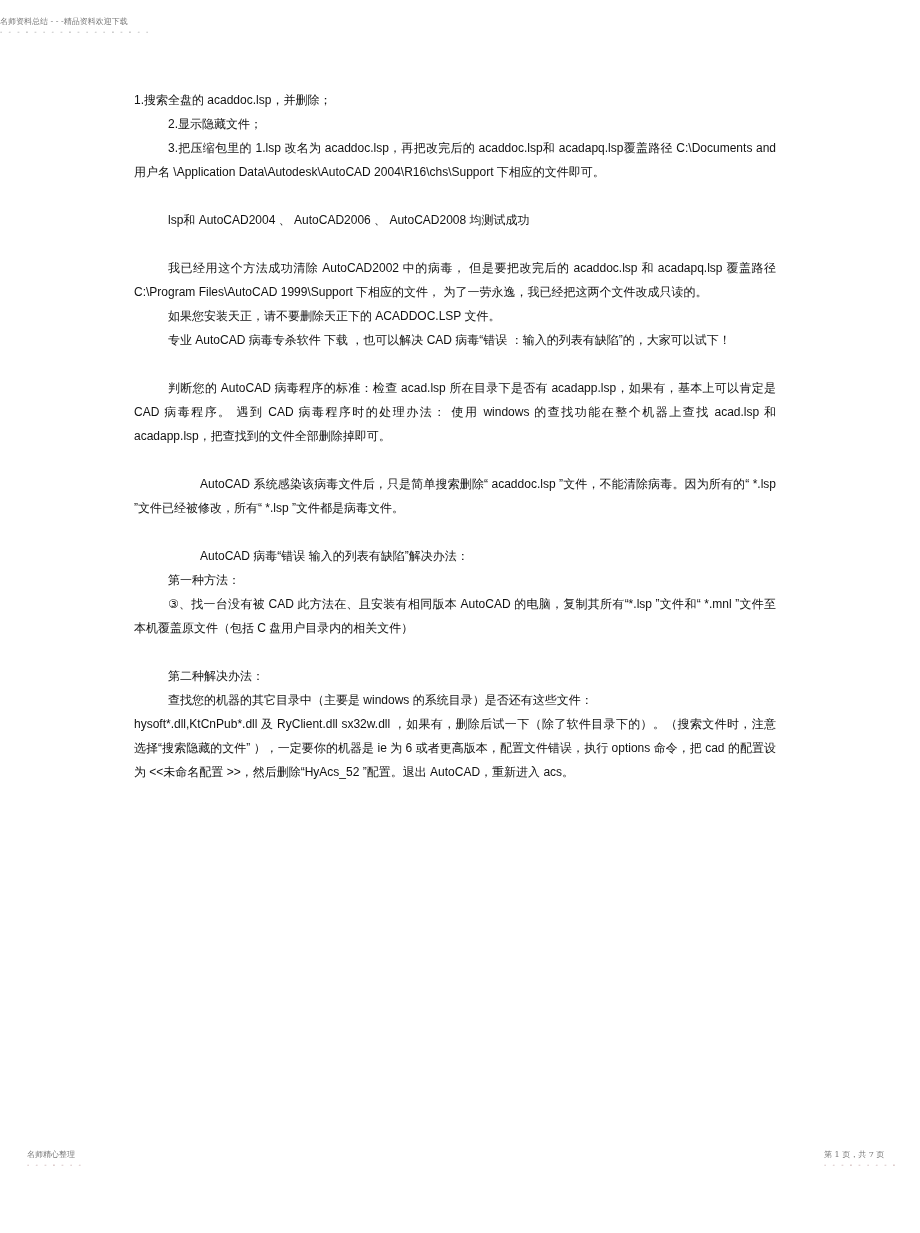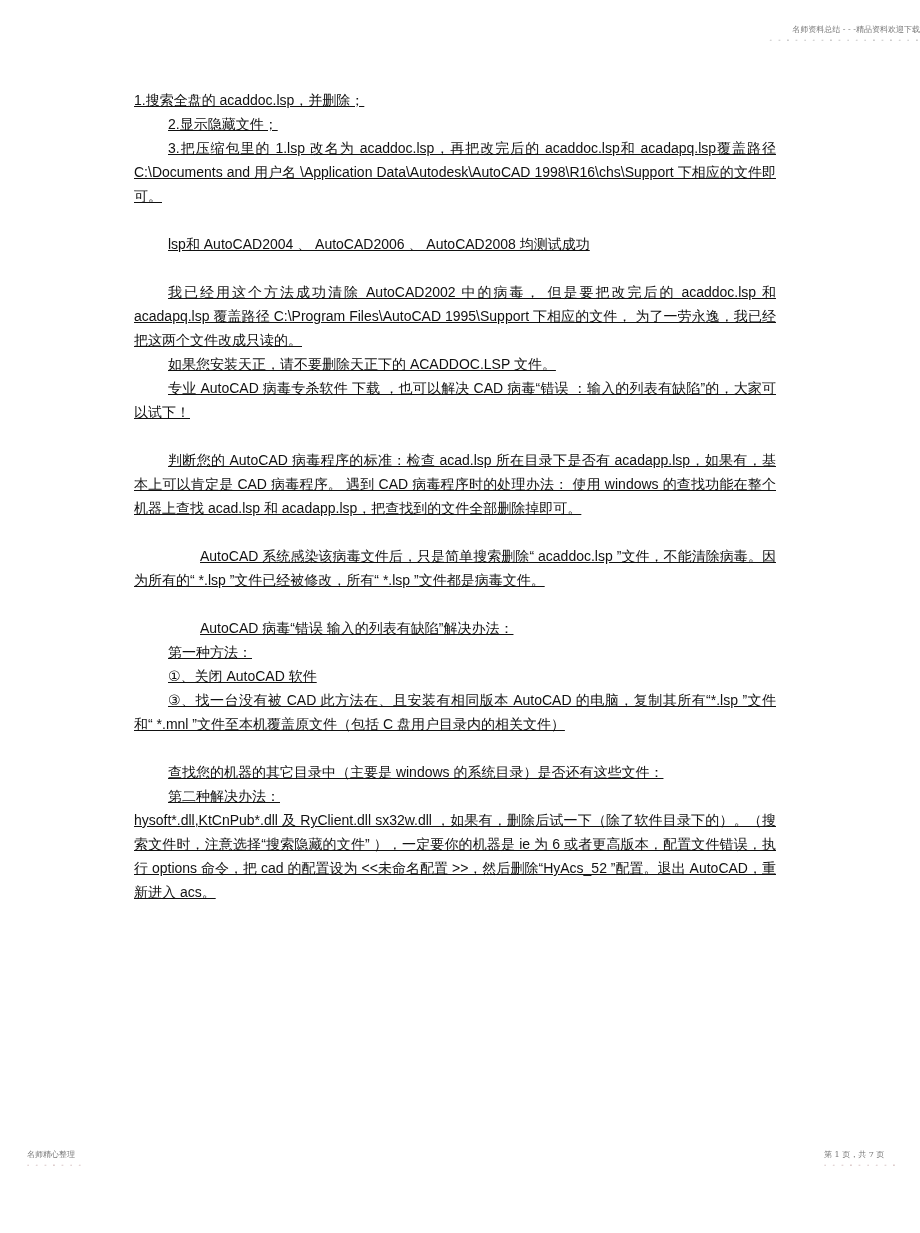--- a/index.html
+++ b/index.html
@@ -2,70 +2,69 @@
 <html><head>
 <meta charset="utf-8">
 <style>
   html, body { margin: 0; padding: 0; background: #ffffff; }
   body {
     width: 920px; height: 1233px; position: relative; overflow: hidden;
     font-family: "Liberation Sans", "DejaVu Sans", sans-serif;
     color: #111111;
   }
   .hdr {
-    position: absolute; top: 24px; left: 0; width: 920px; text-align: right;
+    position: absolute; top: 16px; left: 0; width: 920px; text-align: left;
     font-family: "DejaVu Serif", serif; font-size: 8px; color: #777;
   }
   .hdr .dash { display: block; letter-spacing: 2px; color: #999; font-size: 7px; margin-top: 1px; }
   .foot-l, .foot-r {
     position: absolute; top: 1149px; font-family: "DejaVu Serif", serif; font-size: 8px; color: #777;
   }
   .foot-l { left: 27px; }
   .foot-r { left: 824px; }
   .foot-l .dash, .foot-r .dash { display: block; letter-spacing: 2px; color: #b99; font-size: 7px; margin-top: 1px; }
   .doc {
     position: absolute; left: 134px; top: 88px; width: 642px;
-    font-size: 14px; line-height: 24px; text-decoration: underline;
+    font-size: 12px; line-height: 24px;
   }
   .doc p { margin: 0; text-align: justify; }
   .ind { text-indent: 34px; }
   .ind2 { text-indent: 66px; }
   .gap { height: 24px; }
   .gap2 { height: 48px; }
 </style>
 </head>
 <body>
 
 <div class="hdr">
   <span>名师资料总结 - - -精品资料欢迎下载</span>
   <span class="dash">- - - - - - - - - - - - - - - - - -</span>
 </div>
 
 <div class="doc">
   <p>1.搜索全盘的   acaddoc.lsp，并删除；</p>
   <p class="ind">2.显示隐藏文件；</p>
-  <p class="ind">3.把压缩包里的  1.lsp 改名为 acaddoc.lsp，再把改完后的  acaddoc.lsp和 acadapq.lsp覆盖路径 C:\Documents and 用户名 \Application Data\Autodesk\AutoCAD 1998\R16\chs\Support 下相应的文件即可。</p>
+  <p class="ind">3.把压缩包里的  1.lsp 改名为 acaddoc.lsp，再把改完后的  acaddoc.lsp和 acadapq.lsp覆盖路径 C:\Documents and 用户名 \Application Data\Autodesk\AutoCAD 2004\R16\chs\Support 下相应的文件即可。</p>
   <div class="gap"></div>
   <p class="ind">lsp和  AutoCAD2004 、 AutoCAD2006 、 AutoCAD2008  均测试成功</p>
   <div class="gap"></div>
-  <p class="ind">我已经用这个方法成功清除   AutoCAD2002  中的病毒， 但是要把改完后的   acaddoc.lsp 和 acadapq.lsp 覆盖路径  C:\Program Files\AutoCAD 1995\Support  下相应的文件， 为了一劳永逸，我已经把这两个文件改成只读的。</p>
+  <p class="ind">我已经用这个方法成功清除   AutoCAD2002  中的病毒， 但是要把改完后的   acaddoc.lsp 和 acadapq.lsp 覆盖路径  C:\Program Files\AutoCAD 1999\Support  下相应的文件， 为了一劳永逸，我已经把这两个文件改成只读的。</p>
   <p class="ind">如果您安装天正，请不要删除天正下的   ACADDOC.LSP  文件。</p>
   <p class="ind"> 专业 AutoCAD  病毒专杀软件   下载  ，也可以解决  CAD 病毒“错误 ：输入的列表有缺陷”的，大家可以试下！</p>
   <div class="gap"></div>
   <p class="ind">判断您的  AutoCAD  病毒程序的标准：检查   acad.lsp 所在目录下是否有   acadapp.lsp，如果有，基本上可以肯定是   CAD 病毒程序。 遇到 CAD 病毒程序时的处理办法：  使用  windows 的查找功能在整个机器上查找   acad.lsp 和 acadapp.lsp，把查找到的文件全部删除掉即可。</p>
   <div class="gap"></div>
   <p class="ind2">AutoCAD  系统感染该病毒文件后，只是简单搜索删除“   acaddoc.lsp ”文件，不能清除病毒。因为所有的“  *.lsp ”文件已经被修改，所有“  *.lsp ”文件都是病毒文件。</p>
   <div class="gap"></div>
   <p class="ind2">AutoCAD 病毒“错误   输入的列表有缺陷”解决办法：</p>
   <p class="ind">第一种方法：</p>
-  <p class="ind">①、关闭  AutoCAD 软件</p>
   <p class="ind">③、找一台没有被   CAD 此方法在、且安装有相同版本   AutoCAD  的电脑，复制其所有“*.lsp ”文件和“ *.mnl ”文件至本机覆盖原文件（包括   C 盘用户目录内的相关文件）</p>
   <div class="gap"></div>
+  <p class="ind">第二种解决办法：</p>
   <p class="ind">查找您的机器的其它目录中（主要是      windows   的系统目录）是否还有这些文件：</p>
-  <p class="ind">第二种解决办法：</p>
   <p>hysoft*.dll,KtCnPub*.dll   及 RyClient.dll sx32w.dll ，如果有，删除后试一下（除了软件目录下的）。（搜索文件时，注意选择“搜索隐藏的文件”    ），一定要你的机器是   ie 为 6 或者更高版本，配置文件错误，执行    options  命令，把  cad  的配置设为  &lt;&lt;未命名配置  &gt;&gt;，然后删除“HyAcs_52 ”配置。退出  AutoCAD，重新进入  acs。</p>
   <div class="gap2"></div>
   <div class="gap"></div>
 </div>
 
 <div class="foot-l">
   <span>名师精心整理</span>
   <span class="dash">- - - - - - -</span>
 </div>
 <div class="foot-r">

